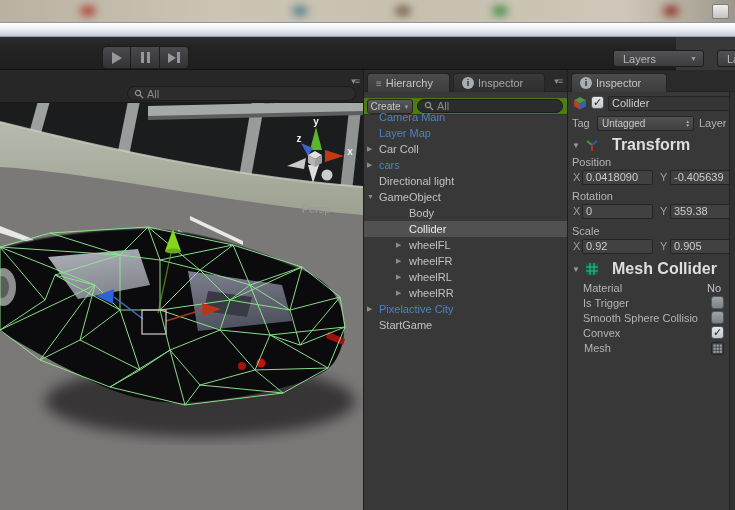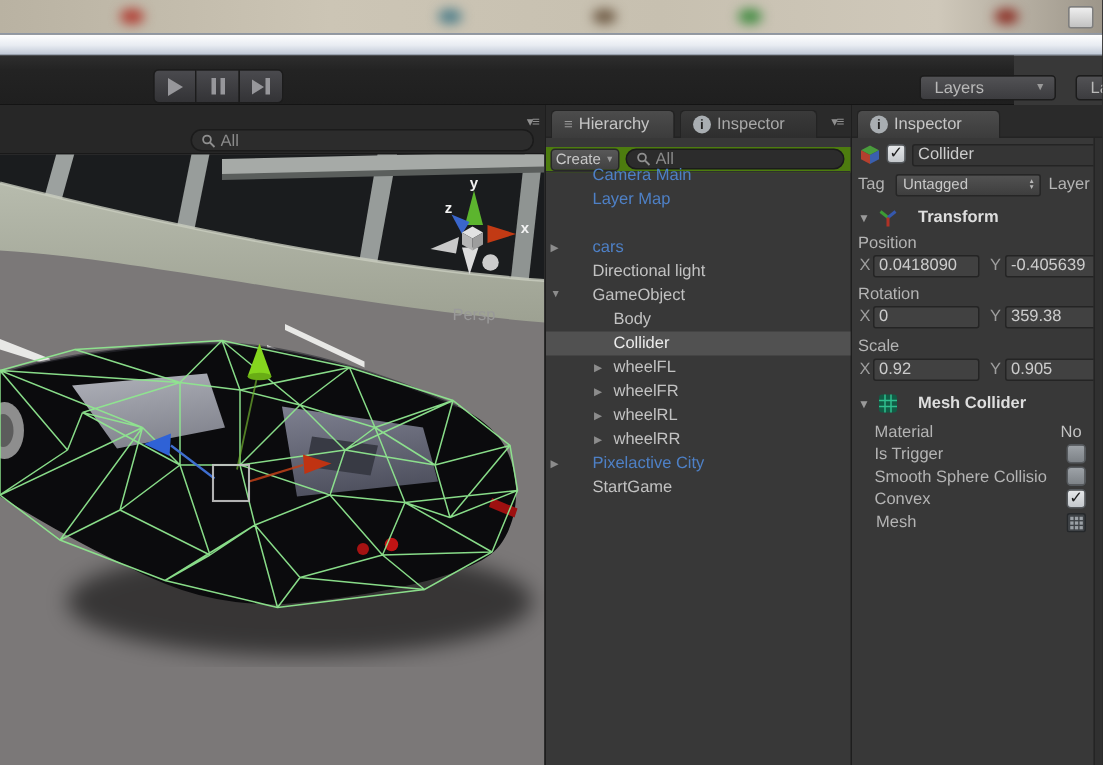--- a/index.html
+++ b/index.html
@@ -66,42 +66,42 @@
   .createbar{ position:absolute; left:0; top:28px; width:100%; height:17px; background:#4d7c0f; border-bottom:1px solid #2f2f2f; }
   .create-btn{ position:absolute; left:3px; top:1px; width:46px; height:15px;
     background:linear-gradient(#585858,#414141); border:1px solid #272727; border-radius:3px;
     color:#c8c8c8; font-size:10px; display:flex; align-items:center; justify-content:center; gap:3px;}
   .create-btn .arr{ font-size:6px; color:#9a9a9a; }
   .createbar .search-pill{ left:53px; top:1px; width:146px; height:14px; }
   .hrow{ position:absolute; left:0; width:100%; height:16px; display:flex; align-items:center; font-size:11px; color:#c2c2c2; }
   .hrow.sel{ background:#515151; color:#ececec; }
   .hrow .tri{ position:absolute; font-size:7px; color:#8c8c8c; top:4px; }
   .hrow.ind0 .tri{ left:3px; } .hrow.ind1 .tri{ left:32px; }
-  .hrow.ind0 .lbl{ margin-left:31px;text-align:center; } .hrow.ind1 .lbl{ margin-left:45px; }
+  .hrow.ind0 .lbl{ margin-left:15px;text-align:center; } .hrow.ind1 .lbl{ margin-left:45px; }
   .hrow .lbl.blue{ color:#4e80c6; }
   
   .insp-panel{ position:absolute; left:568px; top:70px; width:167px; height:440px; background:#383838; }
   .insp-edge{ position:absolute; right:0; top:22px; width:6px; height:418px; background:#303030; border-left:1px solid #242424;}
   .irow{ position:absolute; left:0; width:100%; height:16px; display:flex; align-items:center; }
   .ilabel{ color:#b4b4b4; font-size:11px; white-space:nowrap; }
   .field{ position:absolute; height:15px; background:#414141; border:1px solid #242424; border-radius:2px;
     color:#cccccc; font-size:11px; padding:0 3px; display:flex; align-items:center; overflow:hidden; white-space:nowrap;}
   .axis{ position:absolute; color:#9e9e9e; font-size:11px; }
   .cube-icon,.axes-icon,.mesh-icon{ display:inline-block; }
   .checkbox{ position:absolute; width:13px; height:13px; border-radius:3px;
     background:linear-gradient(#9da2a7,#7d8287); border:1px solid #54585c;
     display:flex; align-items:center; justify-content:center; }
   .checkbox.checked{ background:linear-gradient(#e6e8ea,#c4c8cc); color:#1d1d1d; font-size:11px; font-weight:bold; }
   .checkbox .ck{ line-height:1; }
   .dropdown{ position:absolute; height:15px; background:linear-gradient(#525252,#3e3e3e);
     border:1px solid #262626; border-radius:2px; color:#c8c8c8; font-size:10px;
     display:flex; align-items:center; padding:0 4px; }
   .dropdown .updown{ margin-left:auto; display:flex; flex-direction:column; line-height:4px; font-size:5px; color:#b8b8b8;}
   .foldout{ font-size:8px; color:#9a9a9a; position:absolute; left:4px; }
-  .sec-title{ position:absolute; left:44px; font-weight:bold; color:#dedede; font-size:11px; }
+  .sec-title{ position:absolute; left:44px; font-weight:bold; color:#dedede; font-size:16px; }
   .picker-icon{ position:absolute; }
 </style>
 </head>
 <body>
 
 <div class="screen">
 
   <div class="blur-strip">
     <div class="blob" style="left:80px;background:#b0392f"></div>
     <div class="blob" style="left:292px;background:#4e7e8a"></div>
@@ -283,20 +283,24 @@
         <input type="text" placeholder="All" style="">
       </div>
     </div>
 
     <div class="hrow ind0" style="top:39px">
         <span class="lbl blue">Camera Main</span>
       </div>
     <div class="hrow ind0" style="top:55px">
         <span class="lbl blue">Layer Map</span>
       </div>
+    <div class="hrow ind0" style="top:71px">
+        <span class="tri">▶</span>
+        <span class="lbl">Car Coll</span>
+      </div>
     <div class="hrow ind0" style="top:87px">
         <span class="tri">▶</span>
         <span class="lbl blue">cars</span>
       </div>
     <div class="hrow ind0" style="top:103px">
         <span class="lbl">Directional light</span>
       </div>
     <div class="hrow ind0" style="top:119px">
         <span class="tri">▼</span>
         <span class="lbl">GameObject</span>

